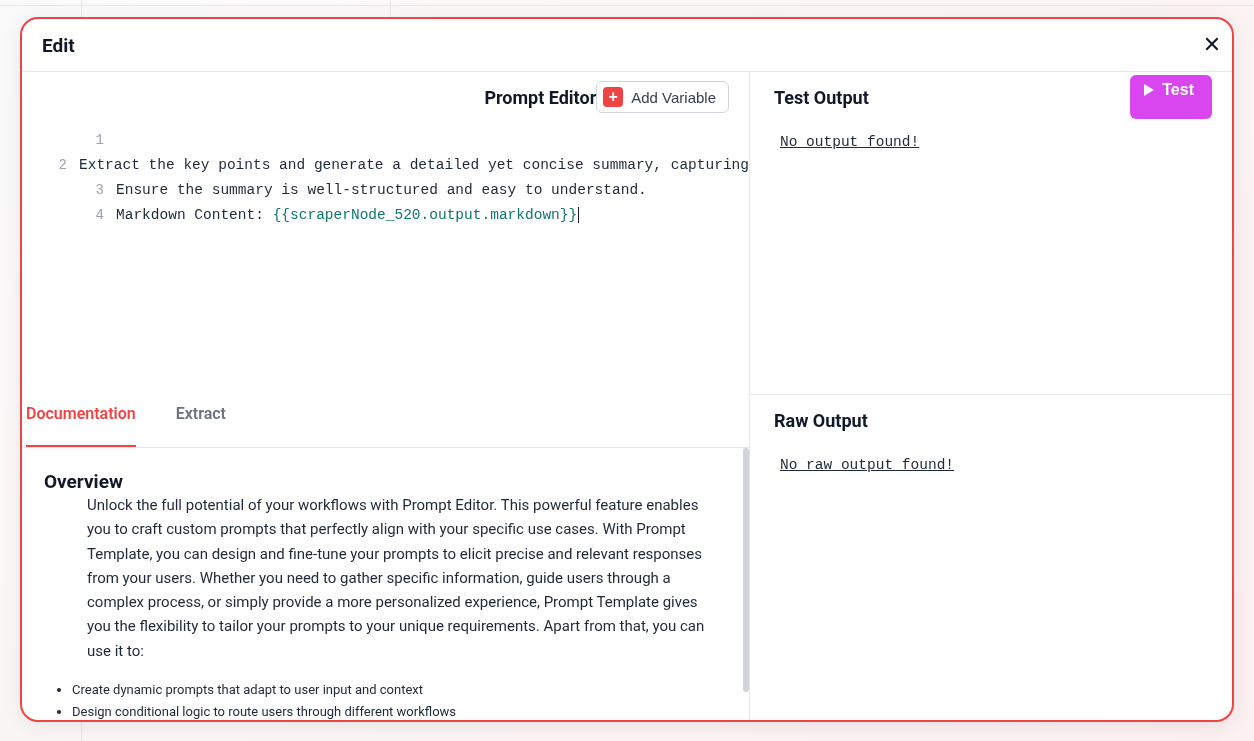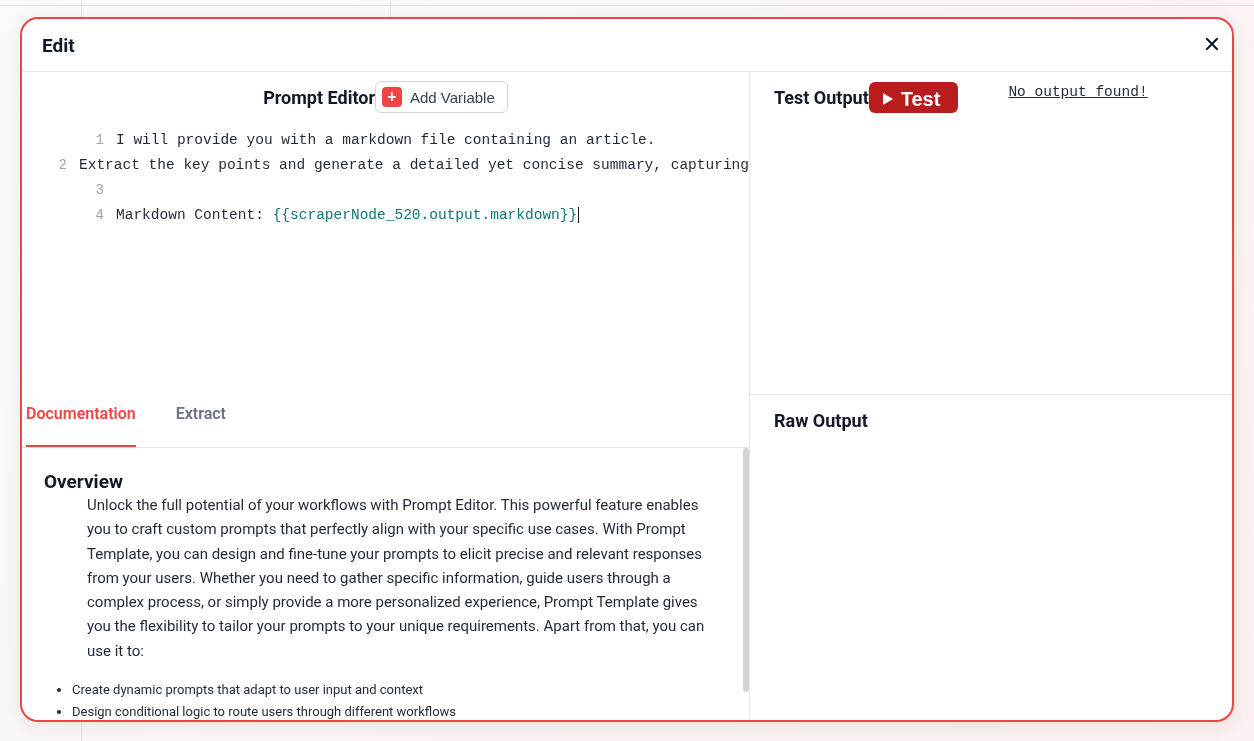--- a/index.html
+++ b/index.html
@@ -63,21 +63,21 @@
     flex-direction: column;
     border-right: 1px solid #e5e7eb;
   }
   .right-col {
     flex: 1;
     display: flex;
     flex-direction: column;
   }
   .section-header {
     display: flex;
-    justify-content: center;
+    justify-content: flex-end;
     align-items: center;
     padding: 10px 20px 10px 20px;
     height: 50px;
   }
   .section-title {
     font-size: 18px;
     font-weight: 700;
     color: #111827;
   }
   .add-var-btn {
@@ -110,26 +110,26 @@
     display: flex;
     justify-content: space-between;
     align-items: center;
     padding: 10px 20px 10px 24px;
     height: 50px;
   }
   .test-btn {
     display: inline-flex;
     align-items: center;
     gap: 8px;
-    padding: 6px 18px 2px 14px;
-    background: #b91c1c;
+    padding: 6px 18px 20px 14px;
+    background: #d946ef;
     color: #fff;
     border: none;
     border-radius: 6px;
-    font-size: 20px;
+    font-size: 16px;
     font-weight: 700;
     cursor: pointer;
   }
   .play-icon {
     width: 0;
     height: 0;
     border-top: 6px solid transparent;
     border-bottom: 6px solid transparent;
     border-left: 10px solid #fff;
   }
@@ -231,20 +231,21 @@
     color: #1f2937;
     flex: 1;
     text-decoration: underline;
   }
   .right-divider {
     border-top: 1px solid #e5e7eb;
   }
   .right-top {
     height: 322px;
     display: flex;
+    flex-direction: column;
   }
   .right-bottom {
     flex: 1;
     display: flex;
     flex-direction: column;
   }
   
   .bg-line-v1, .bg-line-v2, .bg-line-h1 {
     position: absolute;
     background: #e5e7eb;
@@ -276,28 +277,28 @@
         <div class="section-title">Prompt Editor</div>
         <button class="add-var-btn">
           <span class="plus-icon">+</span>
           <span>Add Variable</span>
         </button>
       </div>
 
       <div class="code-editor">
         <div class="code-line">
           <div class="gutter">1</div>
-          <div class="code-text">I will provide you with a markdown file containing an article.</div>
         </div>
         <div class="code-line">
           <div class="gutter">2</div>
           <div class="code-text">Extract the key points and generate a detailed yet concise summary, capturing</div>
         </div>
         <div class="code-line">
           <div class="gutter">3</div>
+          <div class="code-text">Ensure the summary is well-structured and easy to understand.</div>
         </div>
         <div class="code-line">
           <div class="gutter">4</div>
           <div class="code-text"><span>Markdown Content: </span><span class="var-token">{{scraperNode_520.output.markdown}}</span><span class="cursor-caret"></span></div>
         </div>
       </div>
 
       <div class="tabs-row">
         <div class="tab active">Documentation</div>
         <div class="tab">Extract</div>
@@ -323,17 +324,18 @@
             <span>Test</span>
           </button>
         </div>
         <div class="output-area">No output found!</div>
       </div>
 
       <div class="right-bottom right-divider">
         <div class="right-section-header">
           <div class="section-title">Raw Output</div>
         </div>
+        <div class="output-area">No raw output found!</div>
       </div>
     </div>
   </div>
 
 </div>
 
 </body></html>

